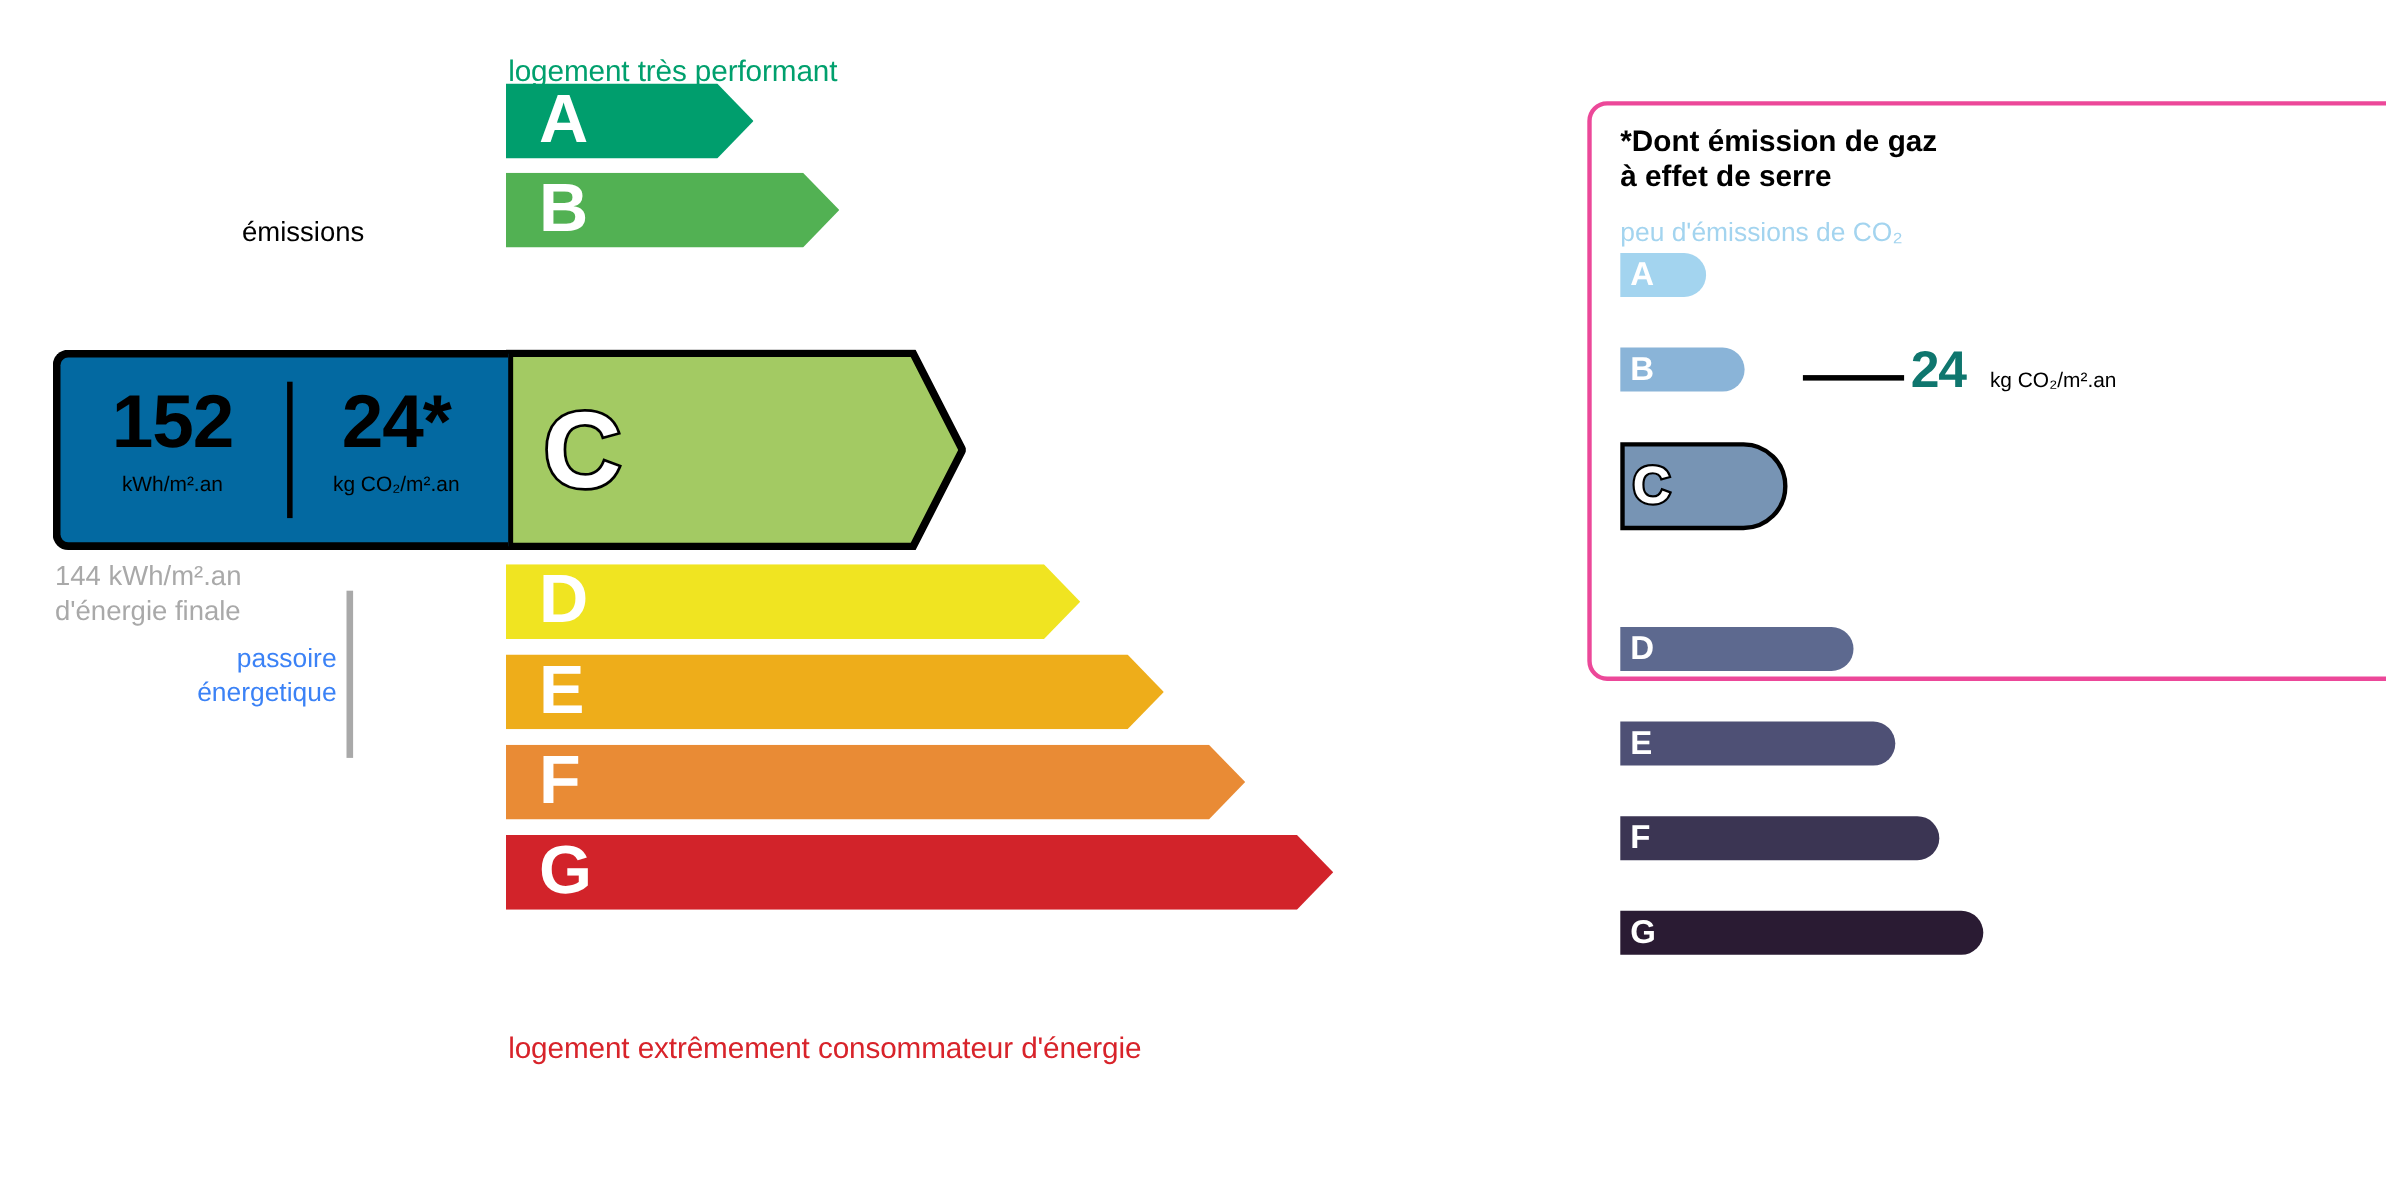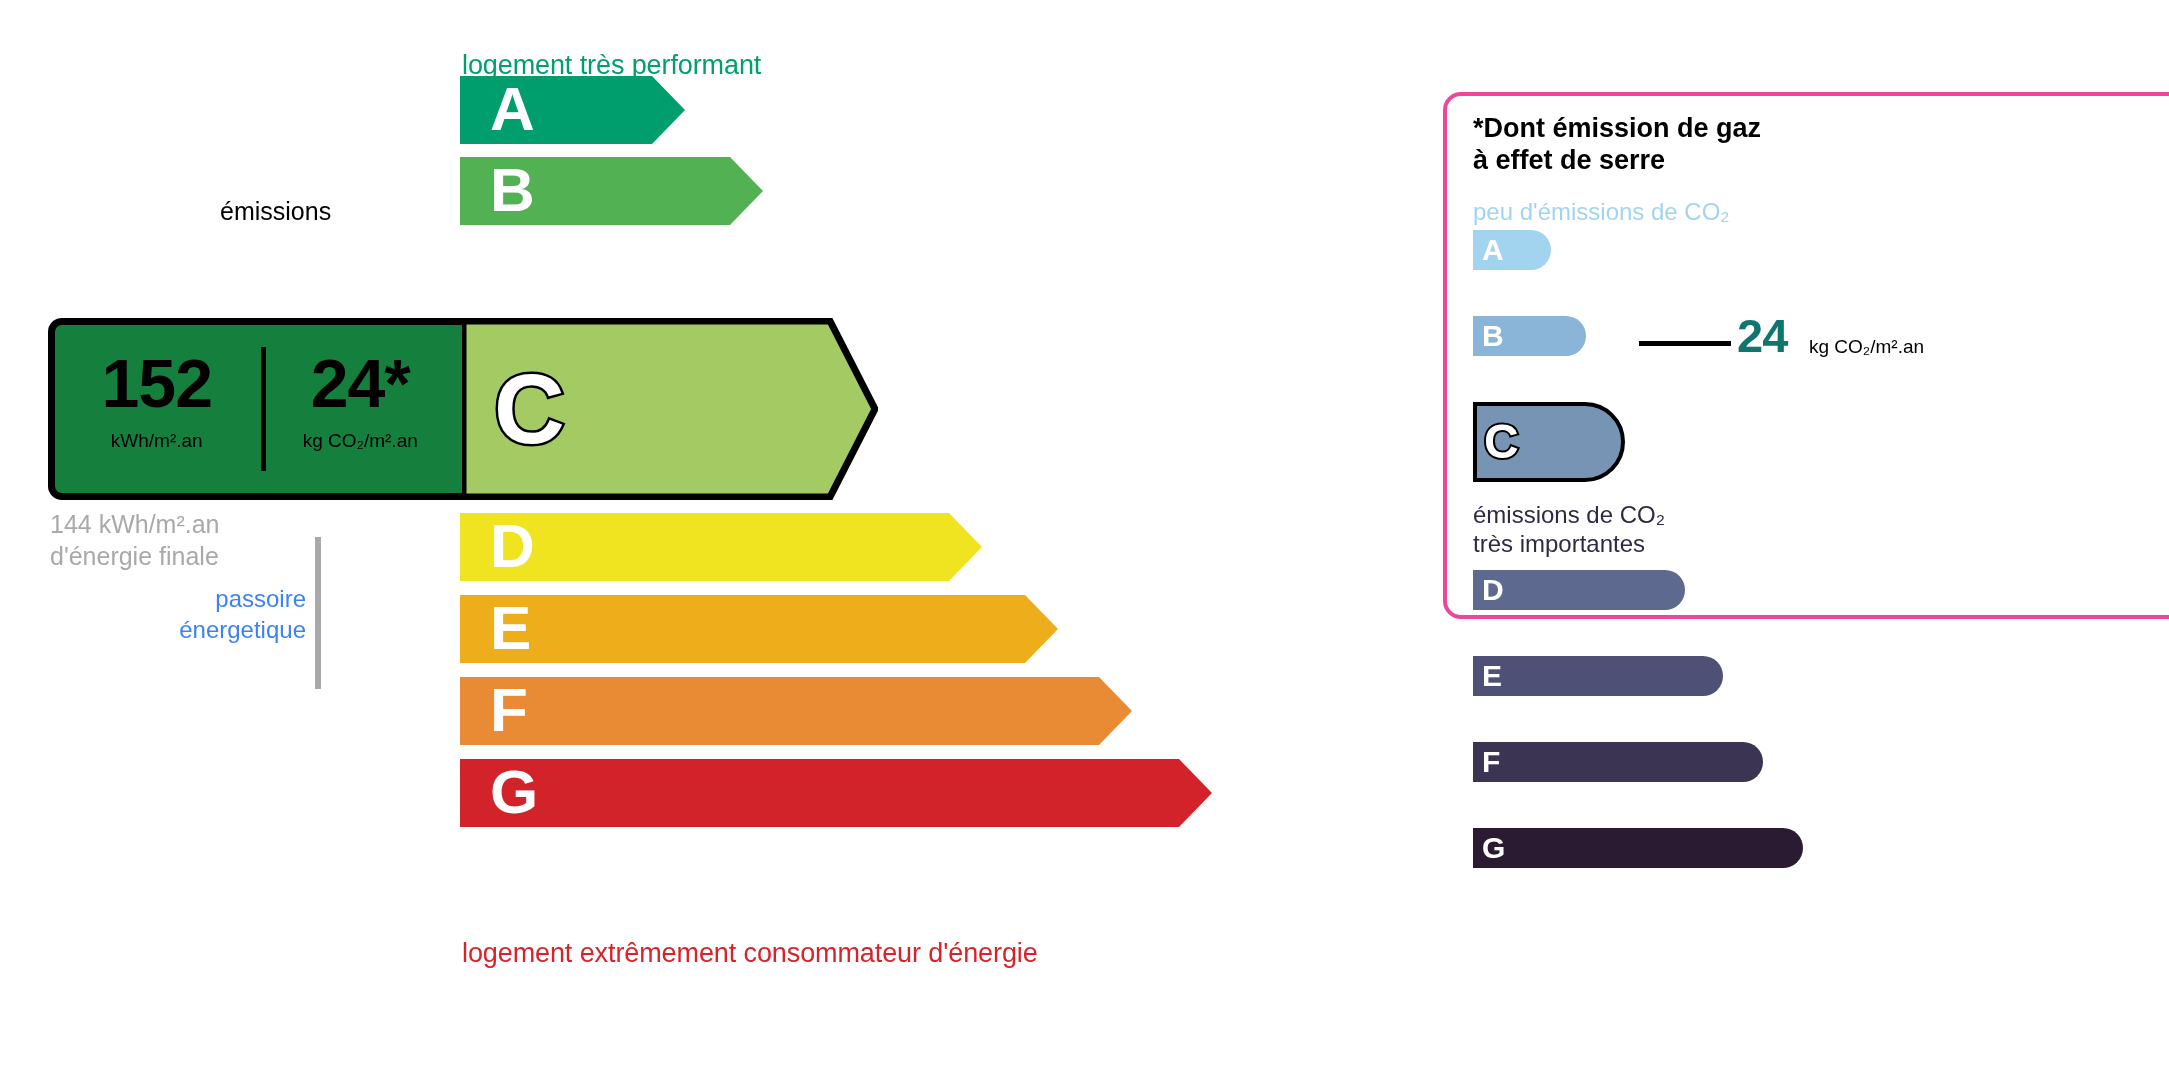--- a/index.html
+++ b/index.html
@@ -37,21 +37,21 @@
     font-size:98px;left:34px;color:#ffffff;
     -webkit-text-stroke:5px #000000;
     paint-order:stroke fill;
     transform:translateY(-50%);
   }
 
   
   #info-box{
     position:absolute;left:48px;top:318px;width:414px;height:182px;
     border:7px solid #000;border-right:none;border-radius:14px 0 0 14px;
-    background:#15803d;box-sizing:border-box;z-index:6;
+    background:#0369a1;box-sizing:border-box;z-index:6;
   }
   #info-box .divider{
     position:absolute;left:50.5%;top:22px;bottom:22px;width:5px;background:#000;
   }
   .info-cell{position:absolute;top:0;bottom:0;text-align:center;}
   .info-cell.left{left:0;width:50%;}
   .info-cell.right{left:50%;width:50%;}
   .info-value{
     position:absolute;left:0;right:0;top:24px;
     font-size:68px;font-weight:bold;color:#000;line-height:1;letter-spacing:-1px;
@@ -256,17 +256,13 @@
     <div class="co2-row" style="top:318px;height:40px;">
       <div class="co2-bar" style="width:330px;background:#2a1b33;"></div>
       <span class="co2-letter">G</span>
     </div>
   </div>
 
   <div id="co2-connector"></div>
   <div id="co2-value">24</div>
   <div id="co2-value-unit">kg CO₂/m².an</div>
 
-  <div id="co2-bottom-caption">
-    <div>émissions de CO₂</div>
-    <div>très importantes</div>
-  </div>
 </div>
 
 </body></html>

